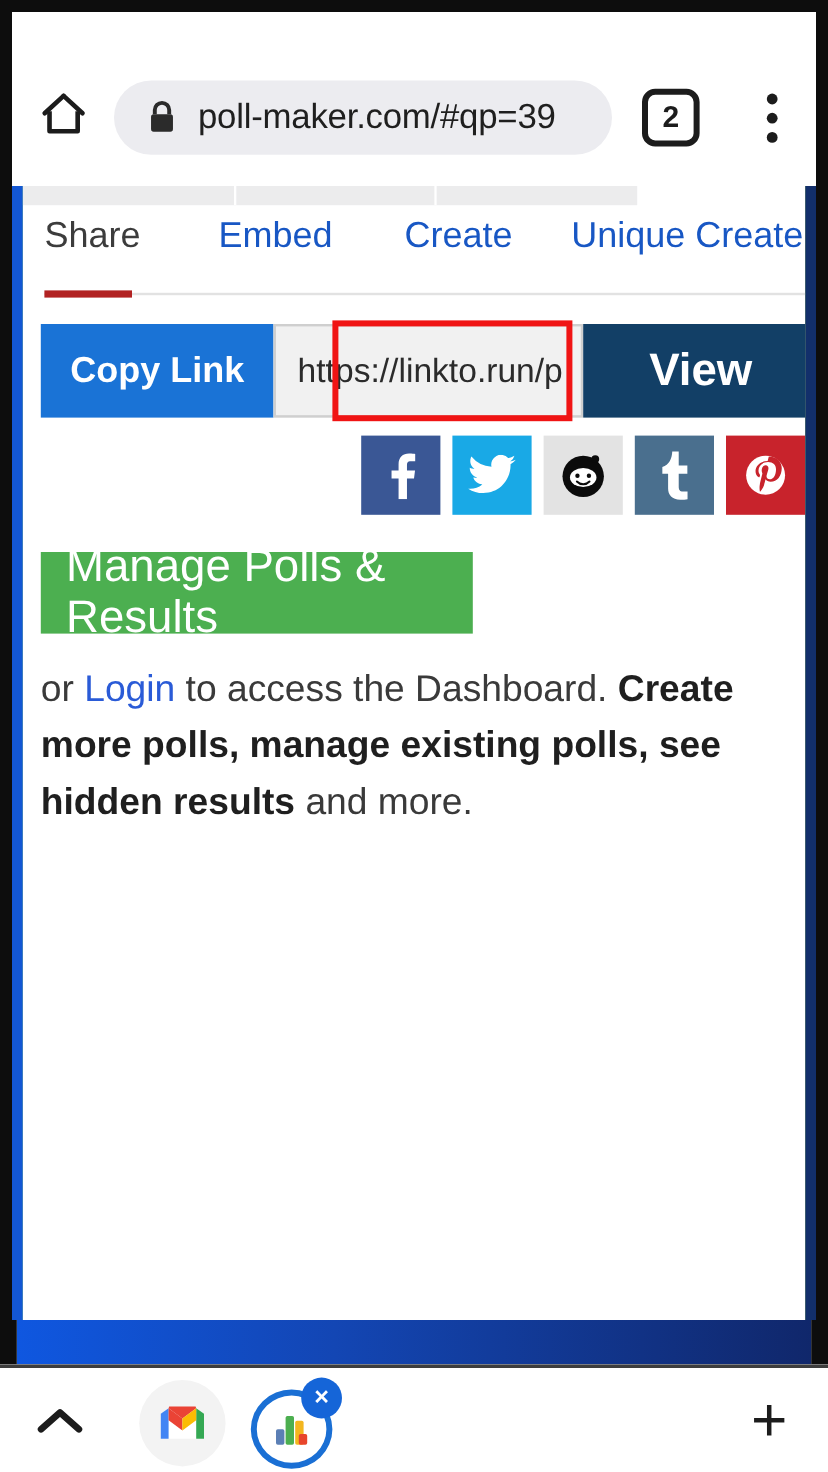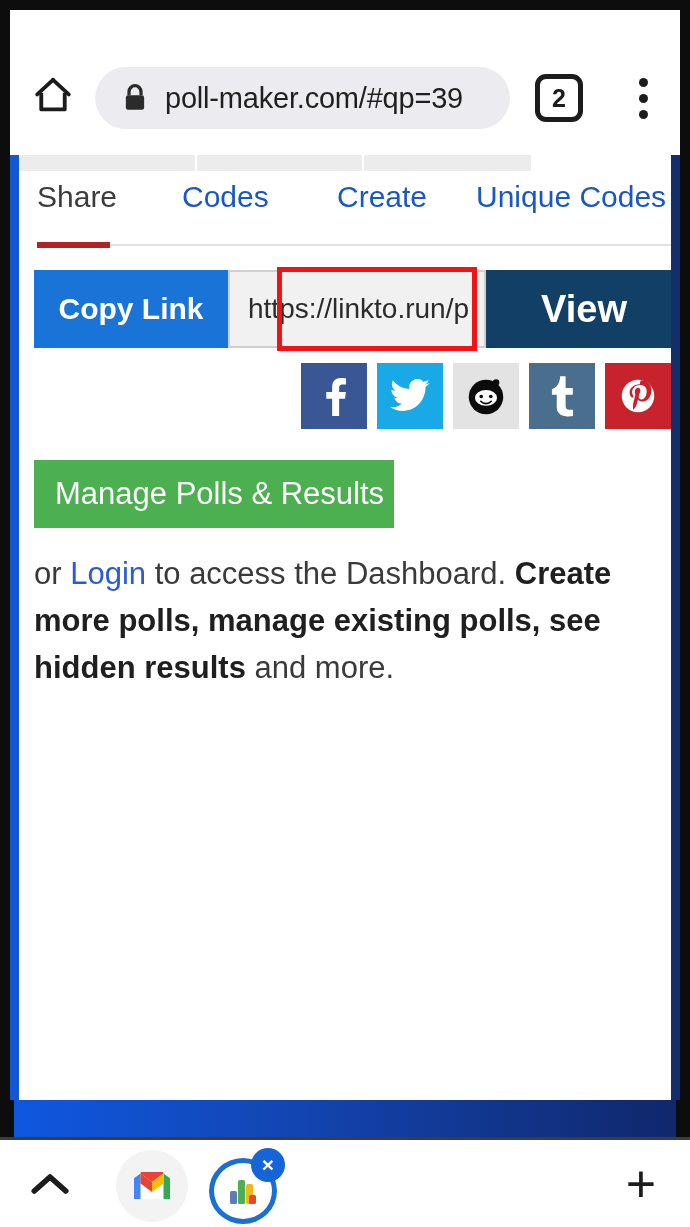--- a/index.html
+++ b/index.html
@@ -182,21 +182,21 @@
   .social-btn svg { display: block; }
 
   
   #manage-button {
     position: absolute; left: 15px; top: 305px;
     width: 360px; height: 68px;
     background: #4caf50;
     color: #ffffff;
     display: flex; align-items: center;
     padding-left: 21px;
-    font-size: 31px;
+    font-size: 38px;
     cursor: pointer;
   }
 
   
   #dashboard-text {
     position: absolute; left: 15px; top: 395px;
     width: 585px;
     font-size: 31px;
     line-height: 47px;
     color: #3a3a3a;
@@ -314,23 +314,23 @@
 
       <div id="step-bar">
         <div class="seg" style="width:178px"></div>
         <div class="seg" style="width:167px"></div>
         <div class="seg" style="width:167px"></div>
       </div>
 
       <div id="tabs">
         <div id="tabs-rule"></div>
         <div class="tab active" style="left:18px">Share</div>
-        <div class="tab" style="left:163px">Codes</div>
+        <div class="tab" style="left:163px">Embed</div>
         <div class="tab" style="left:318px">Create</div>
-        <div class="tab" style="left:457px">Unique Codes</div>
+        <div class="tab" style="left:457px">Unique Create</div>
         <div id="tab-underline"></div>
       </div>
 
       <div id="share-row">
         <div id="copy-link-button">Copy Link</div>
         <div id="link-field">https://linkto.run/p</div>
         <div id="view-button">View</div>
       </div>
       <div id="copy-highlight"></div>
 

